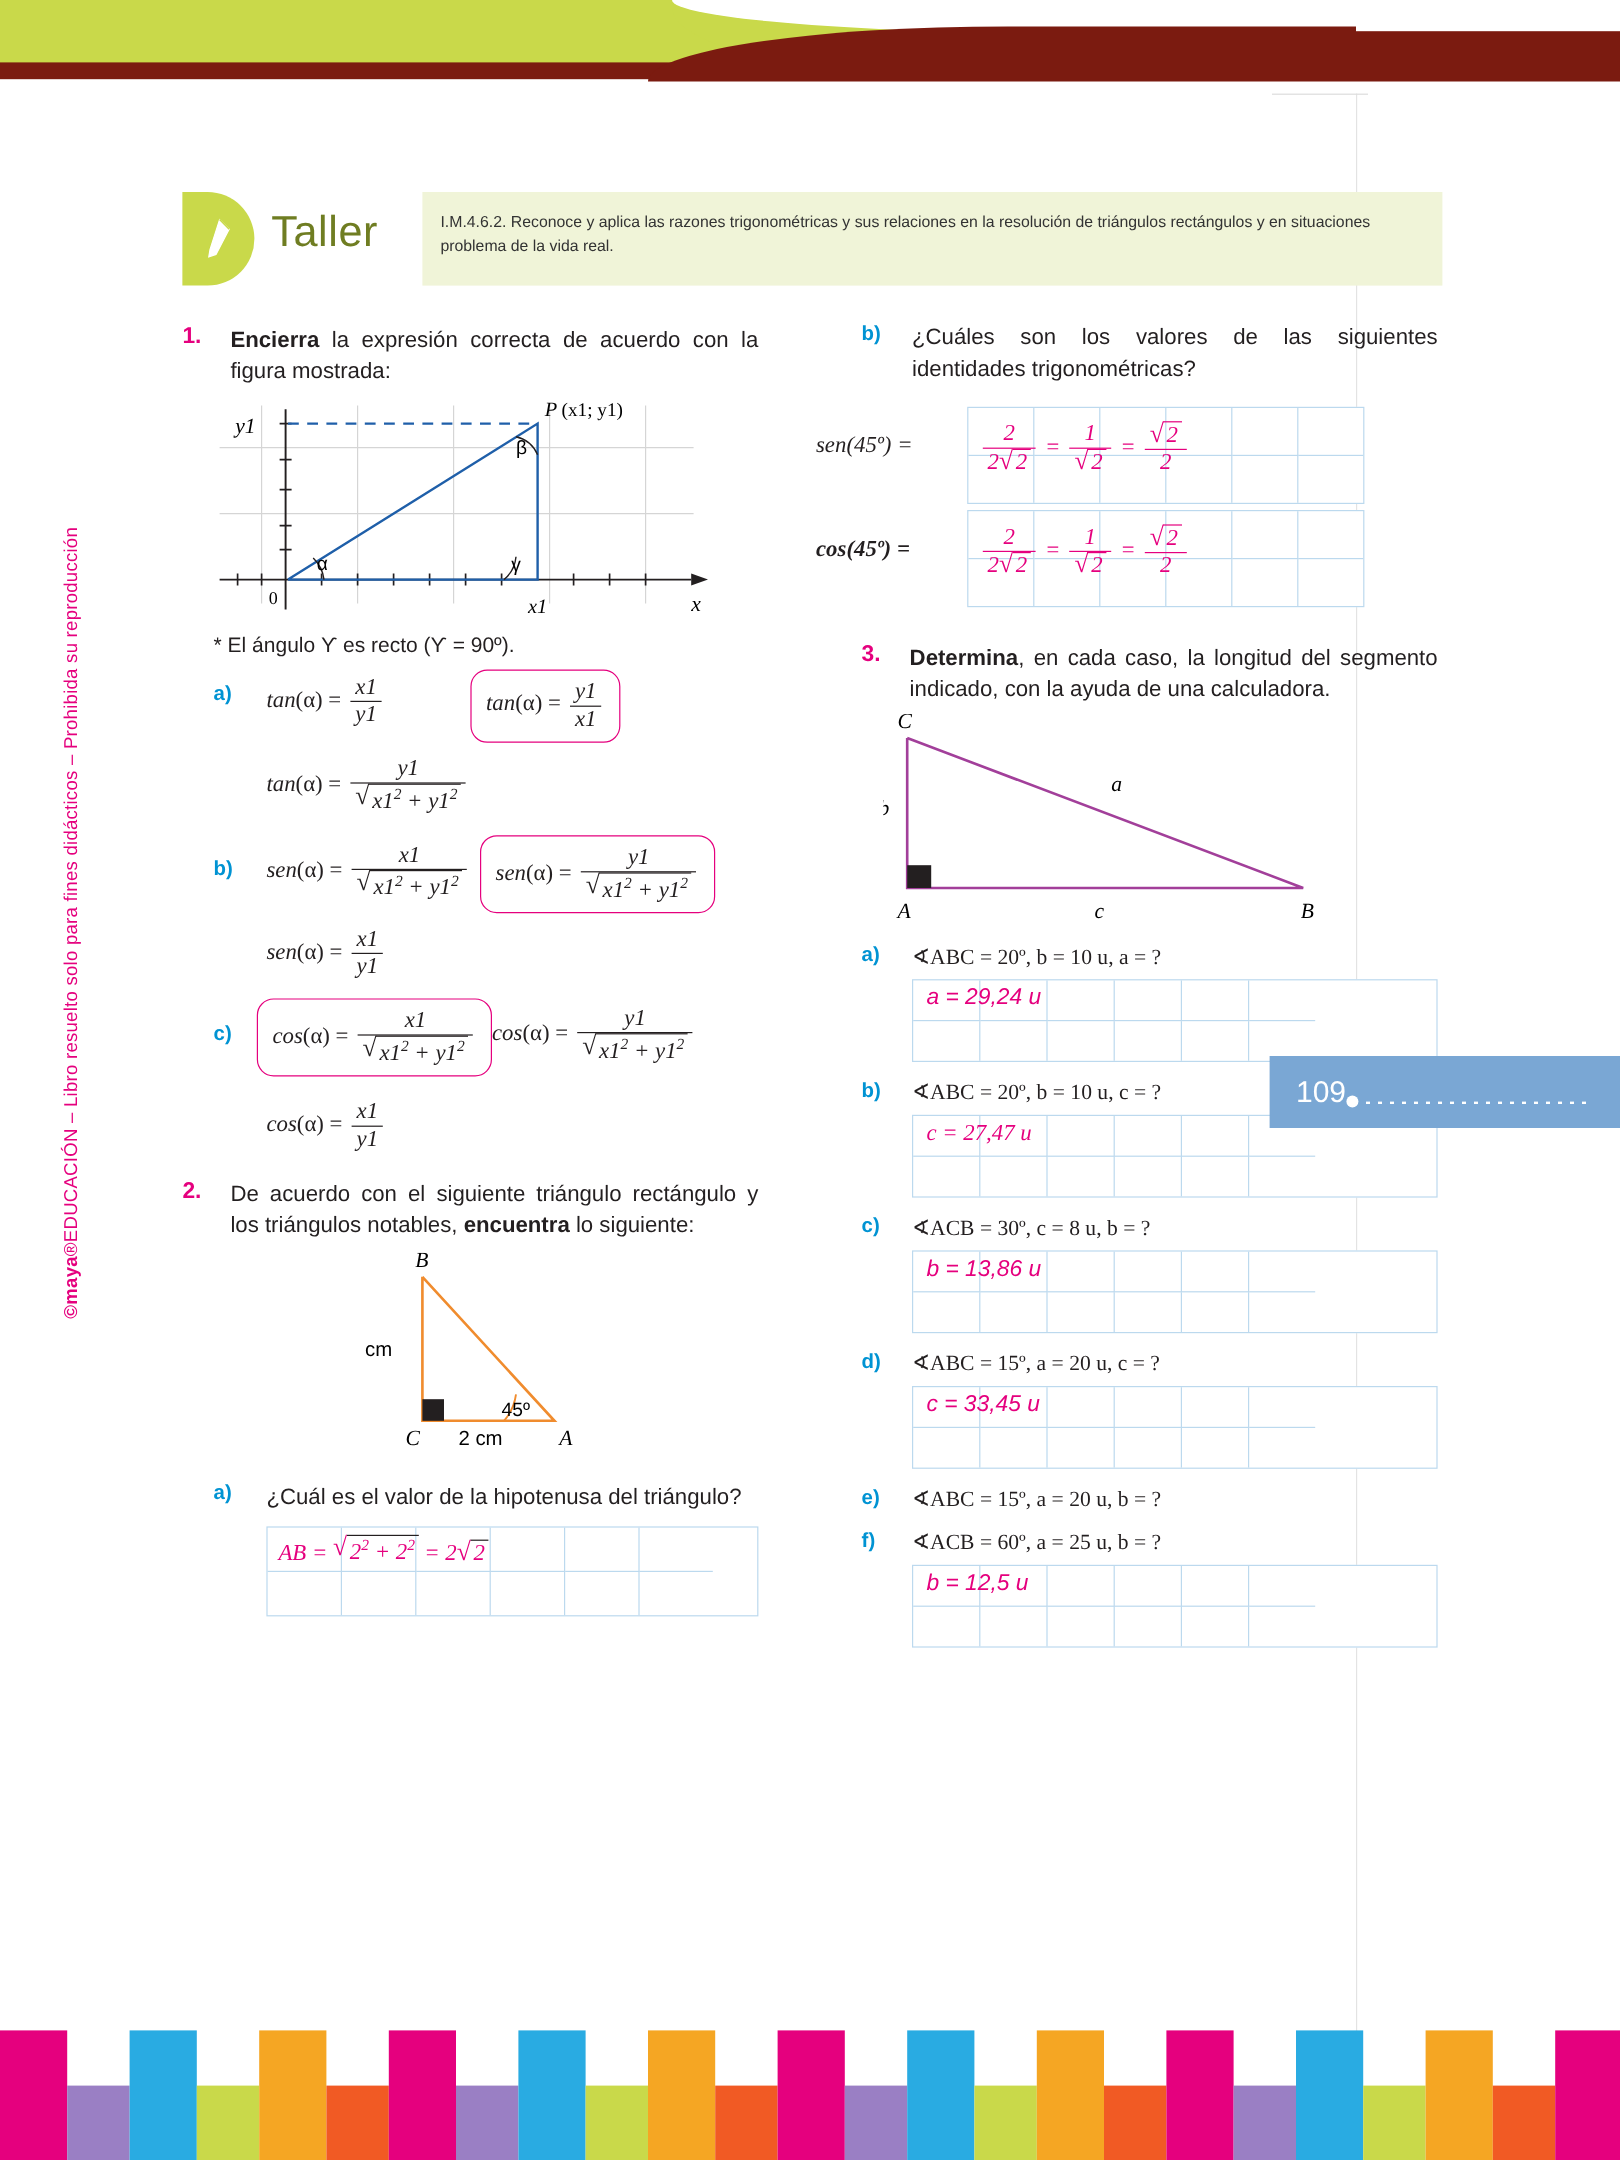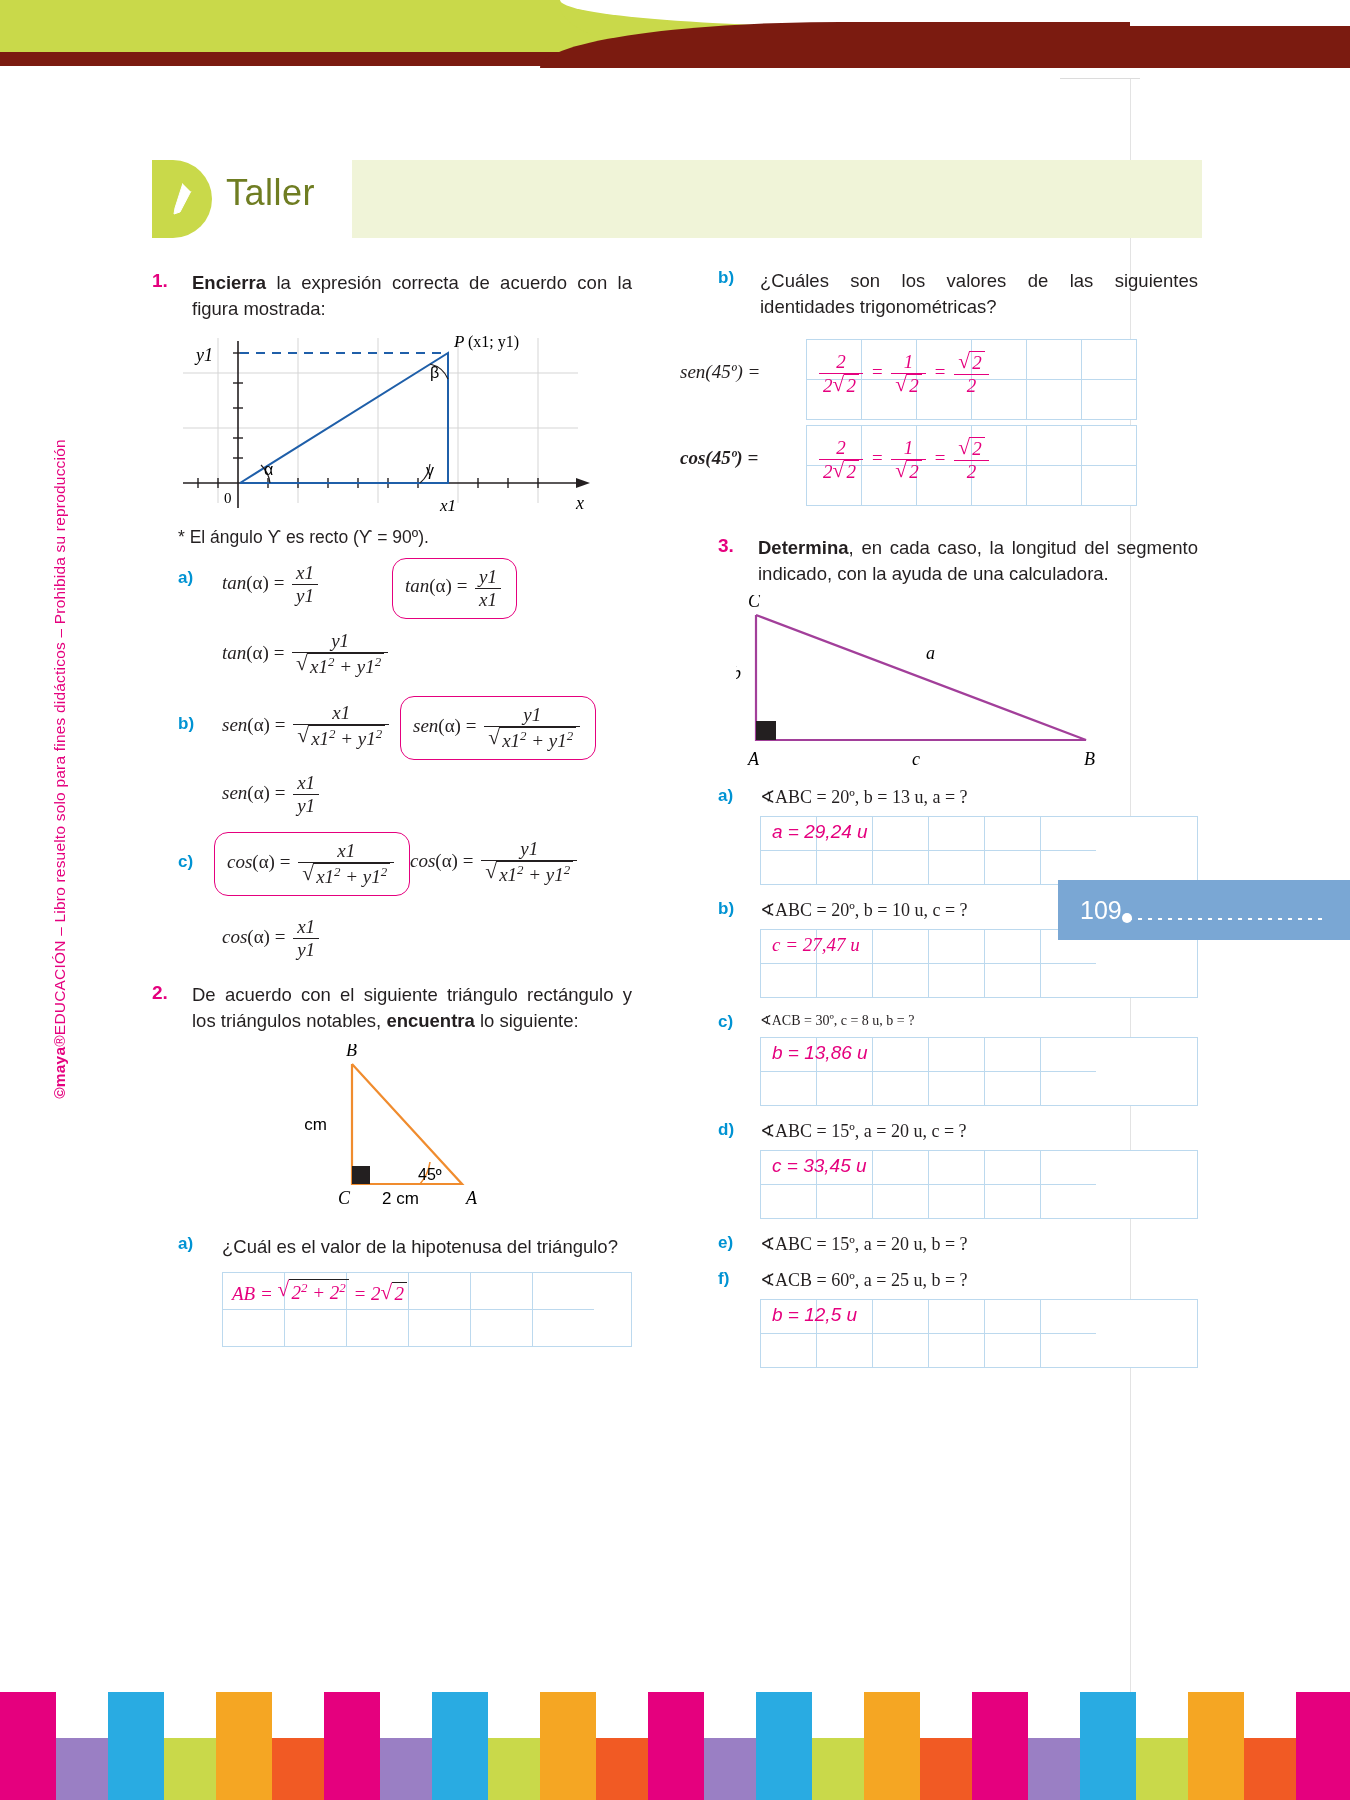--- a/index.html
+++ b/index.html
@@ -113,20 +113,21 @@
 
 <div class="taller-wrap">
   <div class="taller-badge">
     <svg class="taller-pencil" viewBox="0 0 26 34">
       <path d="M13 1 L21 9 L10 30 L4 32 L5 26 Z" fill="#ffffff" stroke="#ffffff" stroke-width="1"></path>
       <path d="M13 1 L21 9" stroke="#c9d94a" stroke-width="1.2"></path>
     </svg>
   </div>
   <div class="taller-title">Taller</div>
   <div class="taller-box"></div>
+  <div class="taller-text">I.M.4.6.2. Reconoce y aplica las razones trigonométricas y sus relaciones en la resolución de triángulos rectángulos y en situaciones problema de la vida real.</div>
 </div>
 
 <div class="col colL">
 
   <div class="item">
     <span class="num">1.</span>
     <div class="body-text">
       <b>Encierra</b><span> la expresión correcta de acuerdo con la figura mostrada:</span>
     </div>
   </div>
@@ -366,21 +367,21 @@
       <text x="-4" y="84" font-size="18" font-family="Liberation Serif, serif" font-style="italic">b</text>
       <text x="176" y="170" font-size="18" font-family="Liberation Serif, serif" font-style="italic">c</text>
       <text x="190" y="64" font-size="18" font-family="Liberation Serif, serif" font-style="italic">a</text>
     </svg>
   </div>
 
   <div>
 
     <div style="position:relative;margin-top:4px;">
       <span class="numb" style="left:0;top:0;">a)</span>
-      <div style="margin-left:42px;font-size:18px;font-family:'Liberation Serif',serif;">∢ABC = 20º,   b = 13 u,   a = ?</div>
+      <div style="margin-left:42px;font-size:18px;font-family:'Liberation Serif',serif;">∢ABC = 20º,   b = 10 u,   a = ?</div>
       <div style="position:relative;margin:8px 0 0 42px;">
         <div class="grid">
           <div class="cellrow">
               <div class="cell" style="width:55px;height:33px"></div>
               <div class="cell" style="width:55px;height:33px"></div>
               <div class="cell" style="width:55px;height:33px"></div>
               <div class="cell" style="width:55px;height:33px"></div>
               <div class="cell" style="width:55px;height:33px"></div>
               <div class="cell" style="width:55px;height:33px"></div>
             </div>
@@ -418,21 +419,21 @@
               <div class="cell" style="width:55px;height:33px"></div>
               <div class="cell" style="width:55px;height:33px"></div>
             </div>
         </div>
         <div class="ans" style="left:12px;top:5px;">c = 27,47 u</div>
       </div>
     </div>
 
     <div style="position:relative;margin-top:14px;">
       <span class="numb" style="left:0;top:0;">c)</span>
-      <div style="margin-left:42px;font-size:14px;font-family:'Liberation Serif',serif;">∢ACB = 30º,   c = 8 u,   b = ?</div>
+      <div style="margin-left:42px;font-size:18px;font-family:'Liberation Serif',serif;">∢ACB = 30º,   c = 8 u,   b = ?</div>
       <div style="position:relative;margin:8px 0 0 42px;">
         <div class="grid">
           <div class="cellrow">
               <div class="cell" style="width:55px;height:33px"></div>
               <div class="cell" style="width:55px;height:33px"></div>
               <div class="cell" style="width:55px;height:33px"></div>
               <div class="cell" style="width:55px;height:33px"></div>
               <div class="cell" style="width:55px;height:33px"></div>
               <div class="cell" style="width:55px;height:33px"></div>
             </div>

